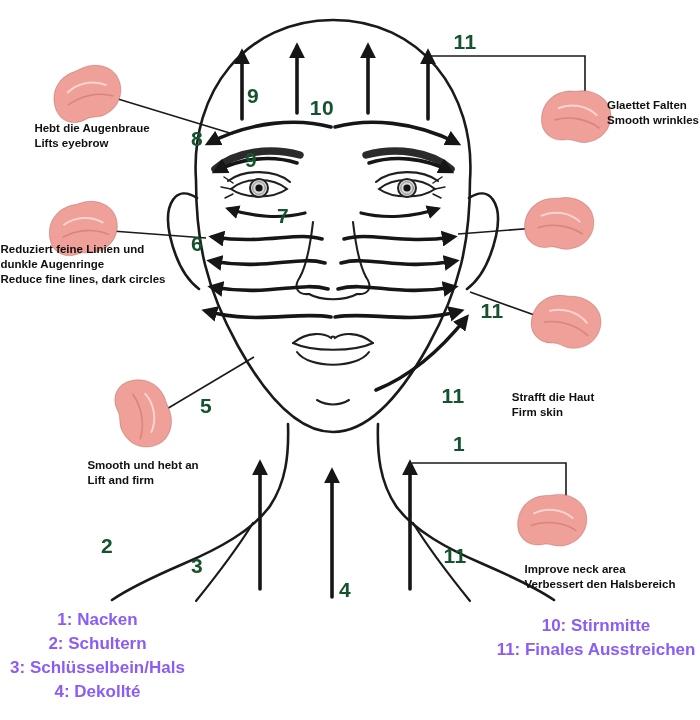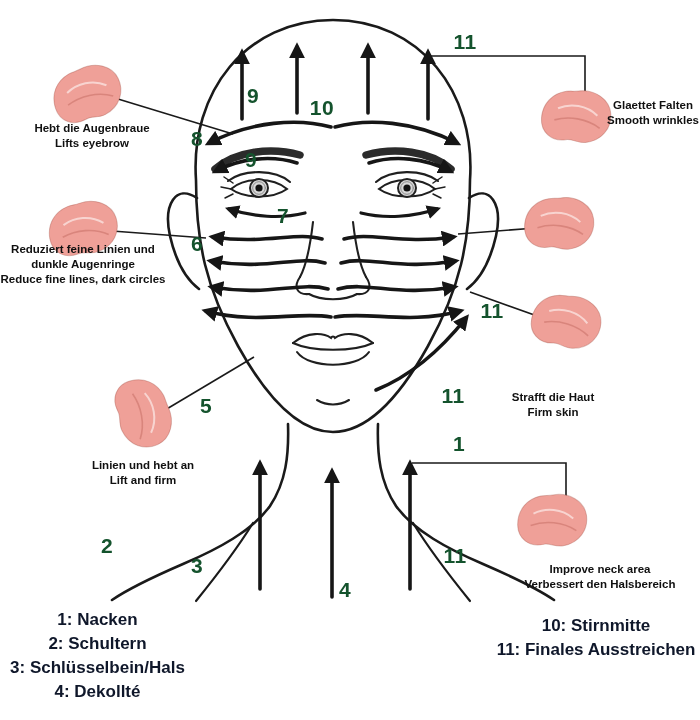--- a/index.html
+++ b/index.html
@@ -7,25 +7,25 @@
     position:relative;width:700px;height:720px;background:#ffffff;
     font-family:"Liberation Sans",sans-serif;overflow:hidden;
   }
   .stage svg{position:absolute;left:0;top:0;}
   .num{
     position:absolute;transform:translateX(-50%);
     font-weight:bold;font-size:21px;color:#14532d;letter-spacing:.5px;
   }
   .callout{
     position:absolute;transform:translateX(-50%);
-    text-align:center;font-weight:bold;font-size:11.5px;line-height:15px;
+    text-align:left;font-weight:bold;font-size:11.5px;line-height:15px;
     color:#101010;white-space:nowrap;
   }
   .legend-col{
-    position:absolute;text-align:center;font-weight:bold;color:#0f172a;
+    position:absolute;text-align:center;font-weight:bold;color:#8b5cf6;
     font-size:17px;line-height:24px;white-space:nowrap;
   }
 </style>
 </head>
 <body>
 
 <div class="stage">
 
   <svg width="700" height="720" viewBox="0 0 700 720">
     <defs>
@@ -162,21 +162,21 @@
   <div class="callout" style="left:83px;top:242px">
     <div>Reduziert feine Linien und</div>
     <div>dunkle Augenringe</div>
     <div>Reduce fine lines, dark circles</div>
   </div>
   <div class="callout" style="left:553px;top:390px">
     <div>Strafft die Haut</div>
     <div>Firm skin</div>
   </div>
   <div class="callout" style="left:143px;top:458px">
-    <div>Linien und hebt an</div>
+    <div>Smooth und hebt an</div>
     <div>Lift and firm</div>
   </div>
   <div class="callout" style="left:600px;top:562px">
     <div>Improve neck area</div>
     <div>Verbessert den Halsbereich</div>
   </div>
 
   <div class="legend-col" style="left:0;top:608px;width:195px">
     <div>1: Nacken</div>
     <div>2: Schultern</div>

